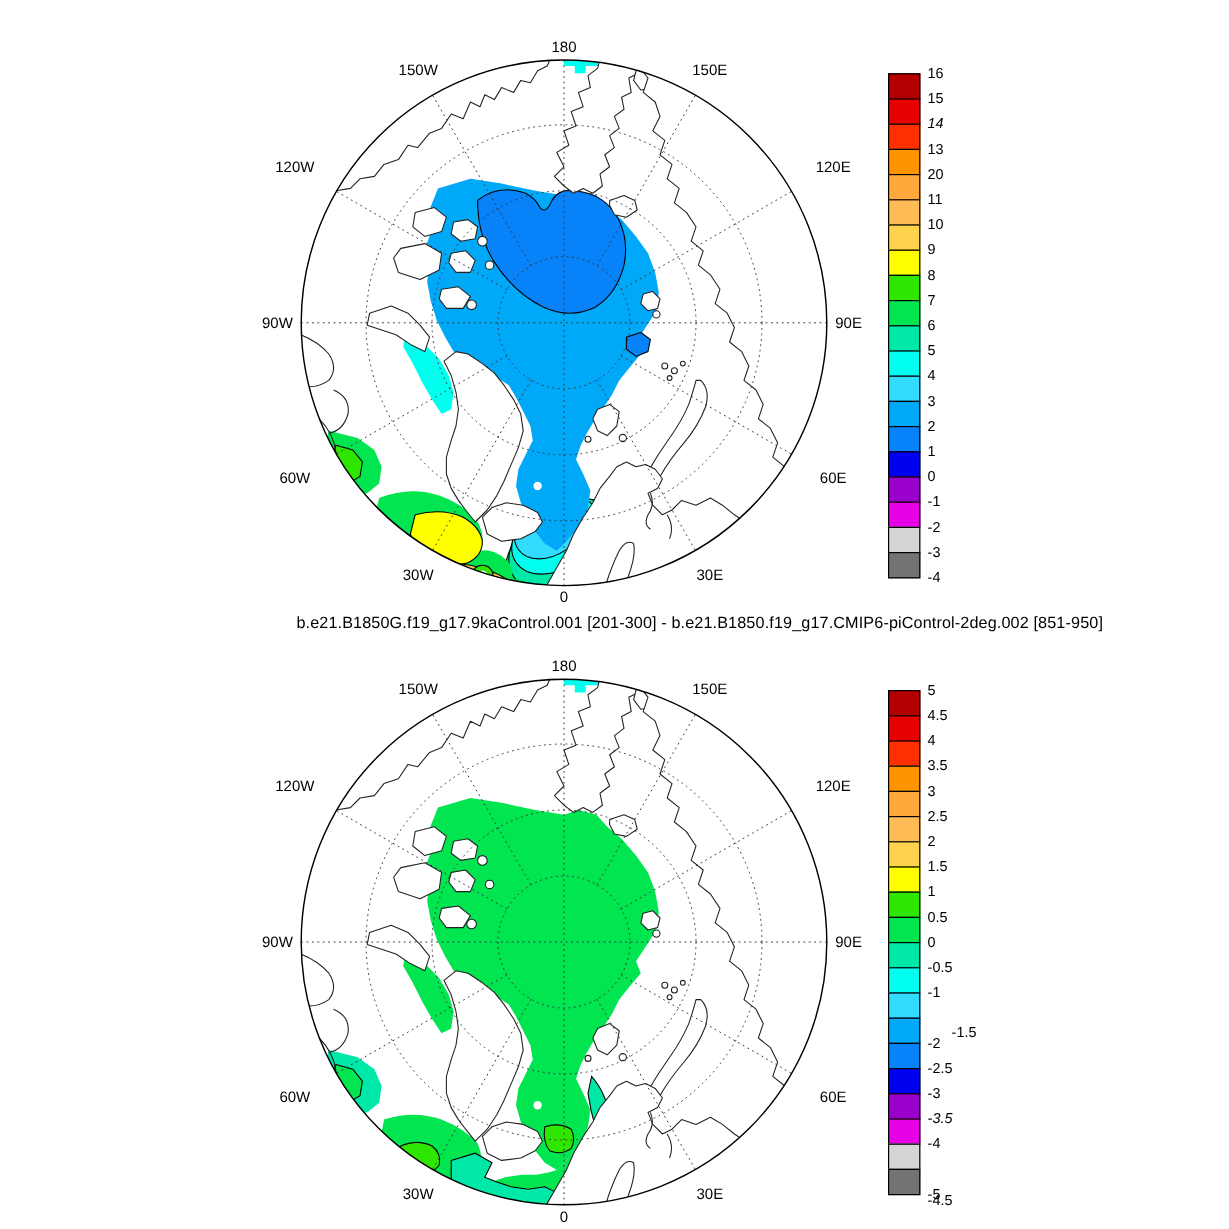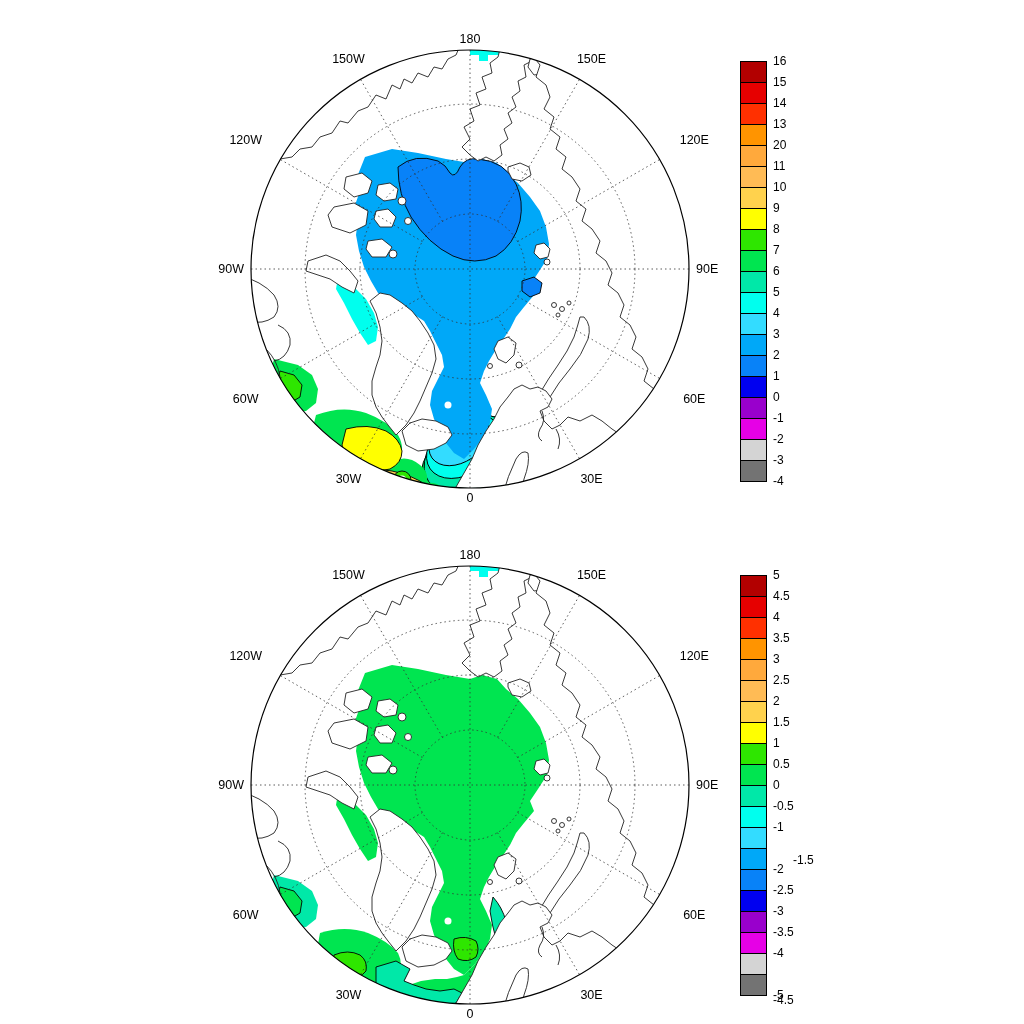--- a/index.html
+++ b/index.html
@@ -106,20 +106,21 @@
       <text x="444.3005795801696" y="90.49999999999997" text-anchor="middle" dominant-baseline="central" class="ring-label">120E</text>
       <text x="-6" y="220" text-anchor="end" dominant-baseline="central" class="ring-label">90W</text>
       <text x="446" y="220" text-anchor="start" dominant-baseline="central" class="ring-label">90E</text>
       <text x="-4.300579580169625" y="349.49999999999994" text-anchor="middle" dominant-baseline="central" class="ring-label">60W</text>
       <text x="444.3005795801696" y="349.49999999999994" text-anchor="middle" dominant-baseline="central" class="ring-label">60E</text>
       <text x="98.50000000000001" y="430.4441731196186" text-anchor="middle" dominant-baseline="central" class="ring-label">30W</text>
       <text x="341.5" y="430.4441731196186" text-anchor="middle" dominant-baseline="central" class="ring-label">30E</text>
       <text x="220.00000000000003" y="449" text-anchor="middle" dominant-baseline="central" class="ring-label">0</text>
     </svg>
 
+  <div id="title-bottom" class="panel-title">b.e21.B1850G.f19_g17.9kaControl.001 [201-300] - b.e21.B1850.f19_g17.CMIP6-piControl-2deg.002 [851-950]</div>
   <svg id="map-bottom" class="map-svg" viewBox="-60 -15 560 470">
       <defs>
         <clipPath id="clip1">
           <circle cx="220" cy="220" r="219"></circle>
         </clipPath>
       </defs>
       <circle cx="220" cy="220" r="219" fill="#ffffff"></circle>
       <g clip-path="url(#clip1)">
         <path d="M115,108 L142,100 168,104 196,110 220,114 232,110 247,114 256,124 268,134 280,148 290,162 296,178 299,195 297,210 288,224 280,236 284,246 274,258 266,268 260,280 252,292 245,302 239,312 234,322 230,334 236,346 242,360 240,374 233,388 224,400 214,410 204,404 196,394 190,382 184,370 180,356 182,342 188,330 194,318 192,306 186,294 180,282 174,272 163,265 150,260 137,254 128,244 121,232 114,218 109,202 106,186 108,170 105,156 110,142 107,128 Z" fill="#00e550" stroke="none" stroke-width="0"></path>
         <path d="M214,410 L224,400 233,388 238,376 241,386 237,400 229,414 217,428 205,438 191,444 173,446 157,440 151,430 159,420 171,416 185,414 197,414 207,412 Z" fill="#00e550" stroke="none" stroke-width="0"></path>
@@ -212,21 +213,21 @@
       <div class="cbar-cell" style="top: 313px; background: rgb(51, 220, 255);"></div>
       <div class="cbar-cell" style="top: 334px; background: rgb(0, 168, 248);"></div>
       <div class="cbar-cell" style="top: 355px; background: rgb(8, 130, 248);"></div>
       <div class="cbar-cell" style="top: 376px; background: rgb(0, 0, 240);"></div>
       <div class="cbar-cell" style="top: 397px; background: rgb(153, 0, 204);"></div>
       <div class="cbar-cell" style="top: 418px; background: rgb(230, 0, 230);"></div>
       <div class="cbar-cell" style="top: 439px; background: rgb(212, 212, 212);"></div>
       <div class="cbar-cell" style="top: 460px; background: rgb(115, 115, 115);"></div>
       <div class="cbar-tick" style="top: 53px;">16</div>
       <div class="cbar-tick" style="top: 74px;">15</div>
-      <div class="cbar-tick" style="top: 95px;">14</div>
+      <div class="cbar-tick" style="top: 95px; font-style: italic;">14</div>
       <div class="cbar-tick" style="top: 116px;">13</div>
       <div class="cbar-tick" style="top: 137px;">20</div>
       <div class="cbar-tick" style="top: 158px;">11</div>
       <div class="cbar-tick" style="top: 179px;">10</div>
       <div class="cbar-tick" style="top: 200px;">9</div>
       <div class="cbar-tick" style="top: 221px;">8</div>
       <div class="cbar-tick" style="top: 242px;">7</div>
       <div class="cbar-tick" style="top: 263px;">6</div>
       <div class="cbar-tick" style="top: 284px;">5</div>
       <div class="cbar-tick" style="top: 305px;">4</div>
@@ -270,18 +271,18 @@
       <div class="cbar-tick" style="top: 714px;">1.5</div>
       <div class="cbar-tick" style="top: 735px;">1</div>
       <div class="cbar-tick" style="top: 756px;">0.5</div>
       <div class="cbar-tick" style="top: 777px;">0</div>
       <div class="cbar-tick" style="top: 798px;">-0.5</div>
       <div class="cbar-tick" style="top: 819px;">-1</div>
       <div class="cbar-tick" style="top: 852px; margin-left: 20px;">-1.5</div>
       <div class="cbar-tick" style="top: 861px;">-2</div>
       <div class="cbar-tick" style="top: 882px;">-2.5</div>
       <div class="cbar-tick" style="top: 903px;">-3</div>
-      <div class="cbar-tick" style="top: 924px;">-3.5</div>
+      <div class="cbar-tick" style="top: 924px; font-style: italic;">-3.5</div>
       <div class="cbar-tick" style="top: 945px;">-4</div>
       <div class="cbar-tick" style="top: 966px; margin-top: 26px;">-4.5</div>
       <div class="cbar-tick" style="top: 987px;">-5</div>
     </div>
 </div>
 
 </body></html>

